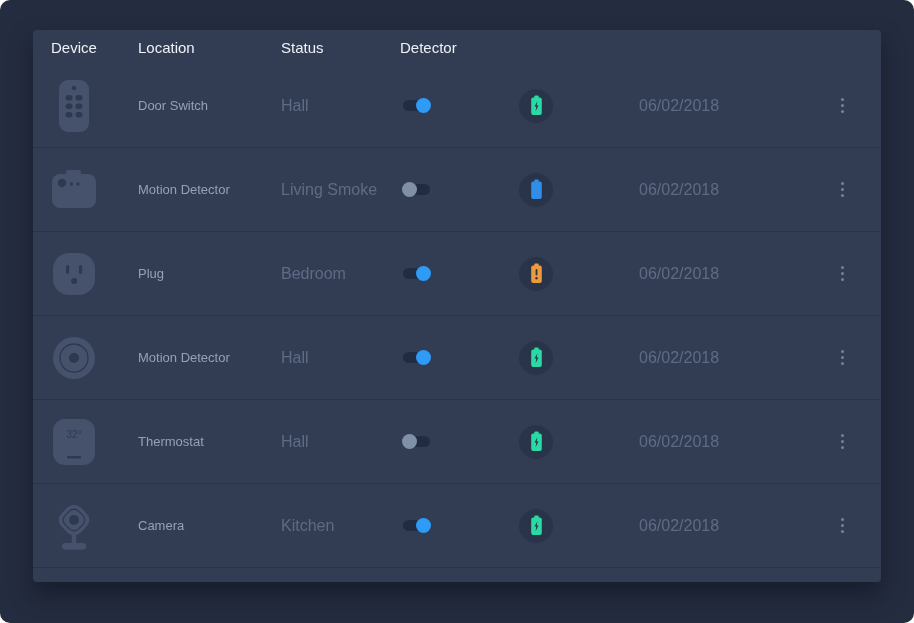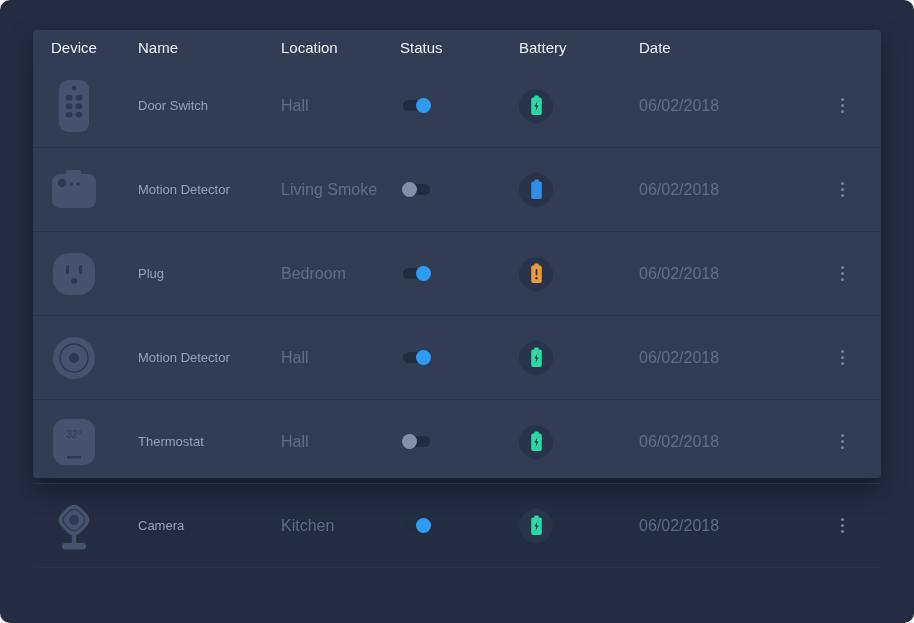--- a/index.html
+++ b/index.html
@@ -20,21 +20,21 @@
     --battblue:#318de8;
     --orange:#eb9a3d;
   }
   *{box-sizing:border-box;margin:0;padding:0;}
   body{background:#ffffff;font-family:"Liberation Sans", sans-serif;}
   .screen{
     position:relative;width:914px;height:623px;background:var(--bg);
     border-radius:10px;overflow:hidden;
   }
   .card{
-    position:absolute;left:33px;top:30px;width:848px;height:448px;
+    position:absolute;left:33px;top:30px;width:848px;height:552px;
     background:var(--card);border-radius:4px;
     box-shadow:0 12px 22px rgba(10,15,28,.5);
   }
   .grid{
     display:grid;
     grid-template-columns:105px 143px 119px 119px 120px 170px 1fr;
     align-items:center;
   }
   .thead{height:34px;color:var(--hdr);font-size:15px;font-weight:400;}
   .thead .pad{padding-left:18px;}
@@ -72,25 +72,23 @@
   svg text{font-family:"Liberation Sans", sans-serif;}
 </style>
 </head>
 <body>
 
 <div class="screen">
   <div class="card">
 
     <div class="grid thead">
       <div class="pad">Device</div>
-      <div>Name</div>
       <div>Location</div>
       <div>Status</div>
-      <div>Battery</div>
-      <div>Date</div>
+      <div>Detector</div>
       <div></div>
     </div>
 
     <div class="grid row">
       <div>
         <span class="icon-box">
           <svg width="30" height="54" viewBox="0 0 30 54">
             <rect x="0" y="1" width="30" height="52" rx="9" fill="var(--icon)"></rect>
             <circle cx="15" cy="9" r="2.2" fill="var(--detail)"></circle>
             <rect x="6.5" y="16" width="7" height="5.5" rx="2.7" fill="var(--detail)"></rect>

